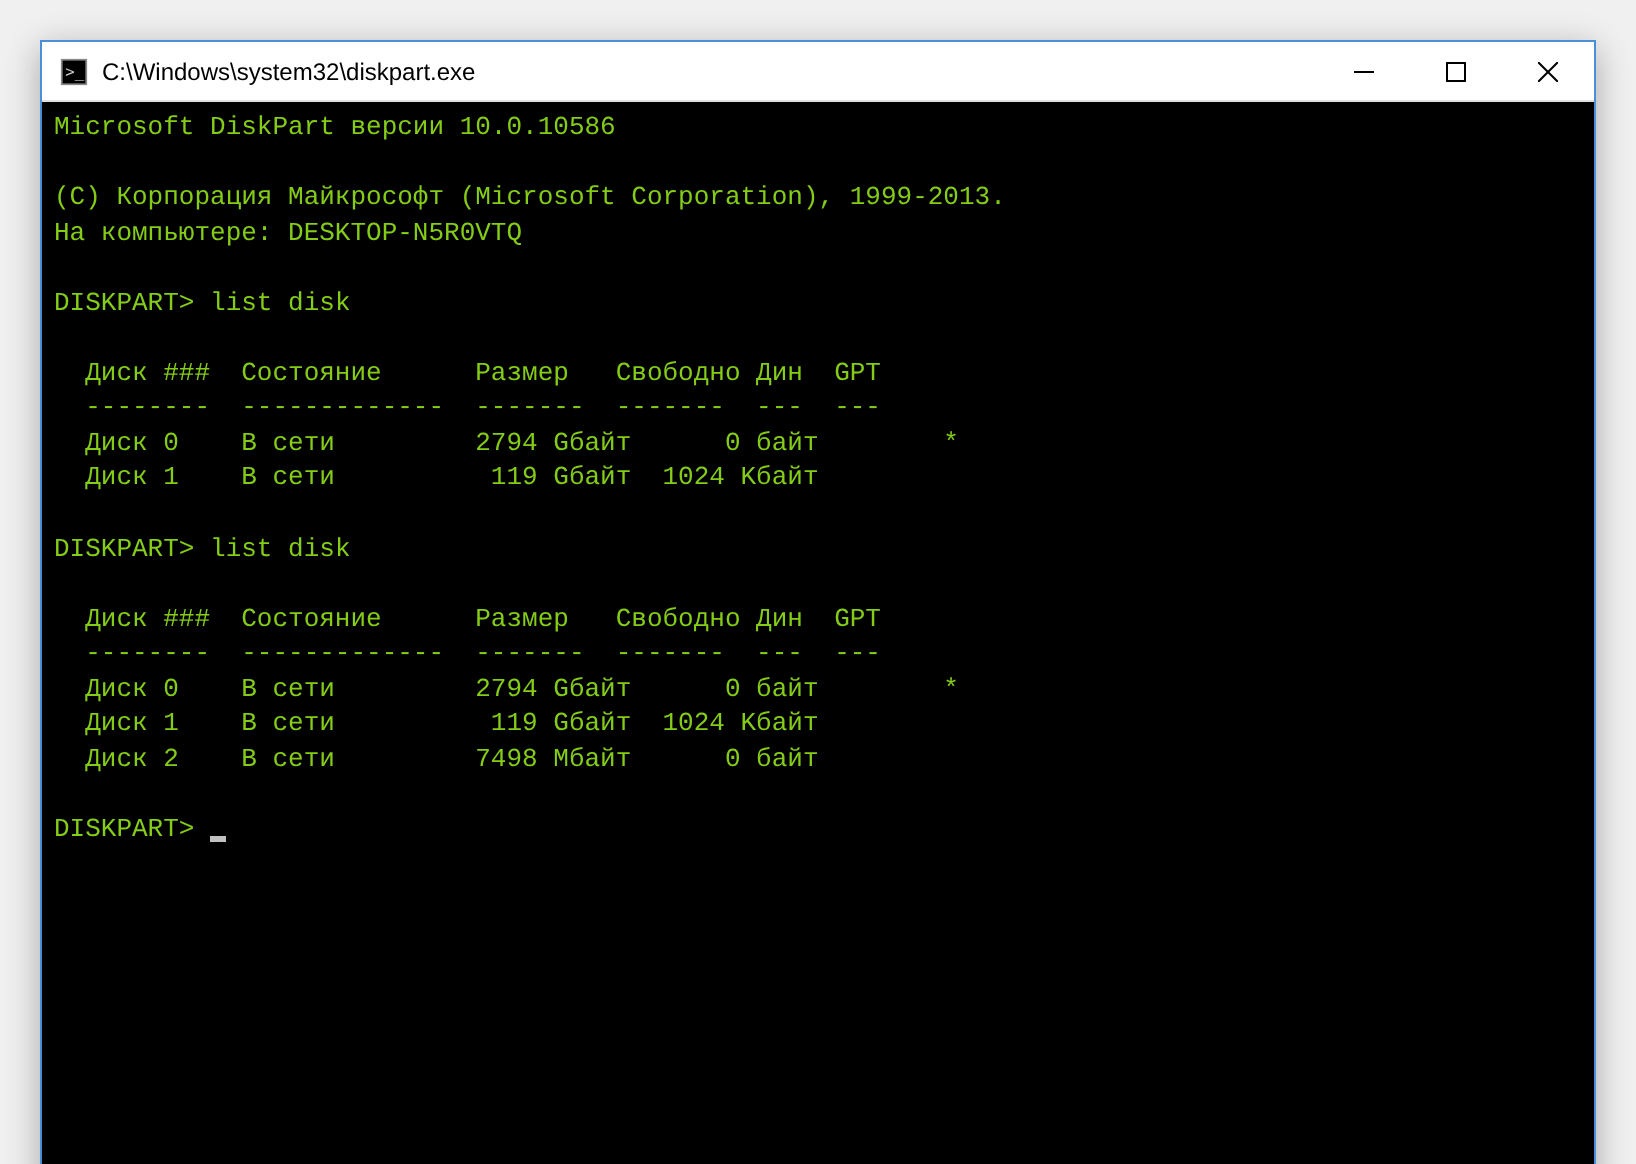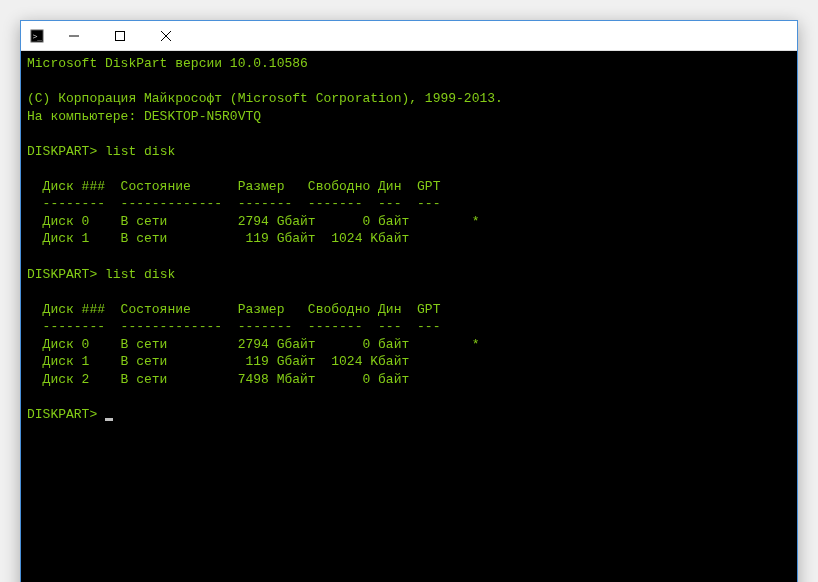--- a/index.html
+++ b/index.html
@@ -89,20 +89,21 @@
 <body>
 
 <div class="window">
   <div class="titlebar">
     <div class="titlebar-icon">
       <svg viewBox="0 0 16 16">
         <rect x="1" y="1" width="14" height="14" fill="#000" stroke="#888" stroke-width="1"></rect>
         <text x="3" y="11" font-size="9" fill="#ccc" font-family="monospace">&gt;_</text>
       </svg>
     </div>
+    <div class="titlebar-title">C:\Windows\system32\diskpart.exe</div>
     <div class="window-controls">
       <div class="win-btn">
         <svg viewBox="0 0 10 10">
             <line x1="0" y1="5" x2="10" y2="5" stroke="#000" stroke-width="1"></line>
           </svg>
       </div>
       <div class="win-btn">
         <svg viewBox="0 0 10 10">
             <rect x="0.5" y="0.5" width="9" height="9" fill="none" stroke="#000" stroke-width="1"></rect>
           </svg>

